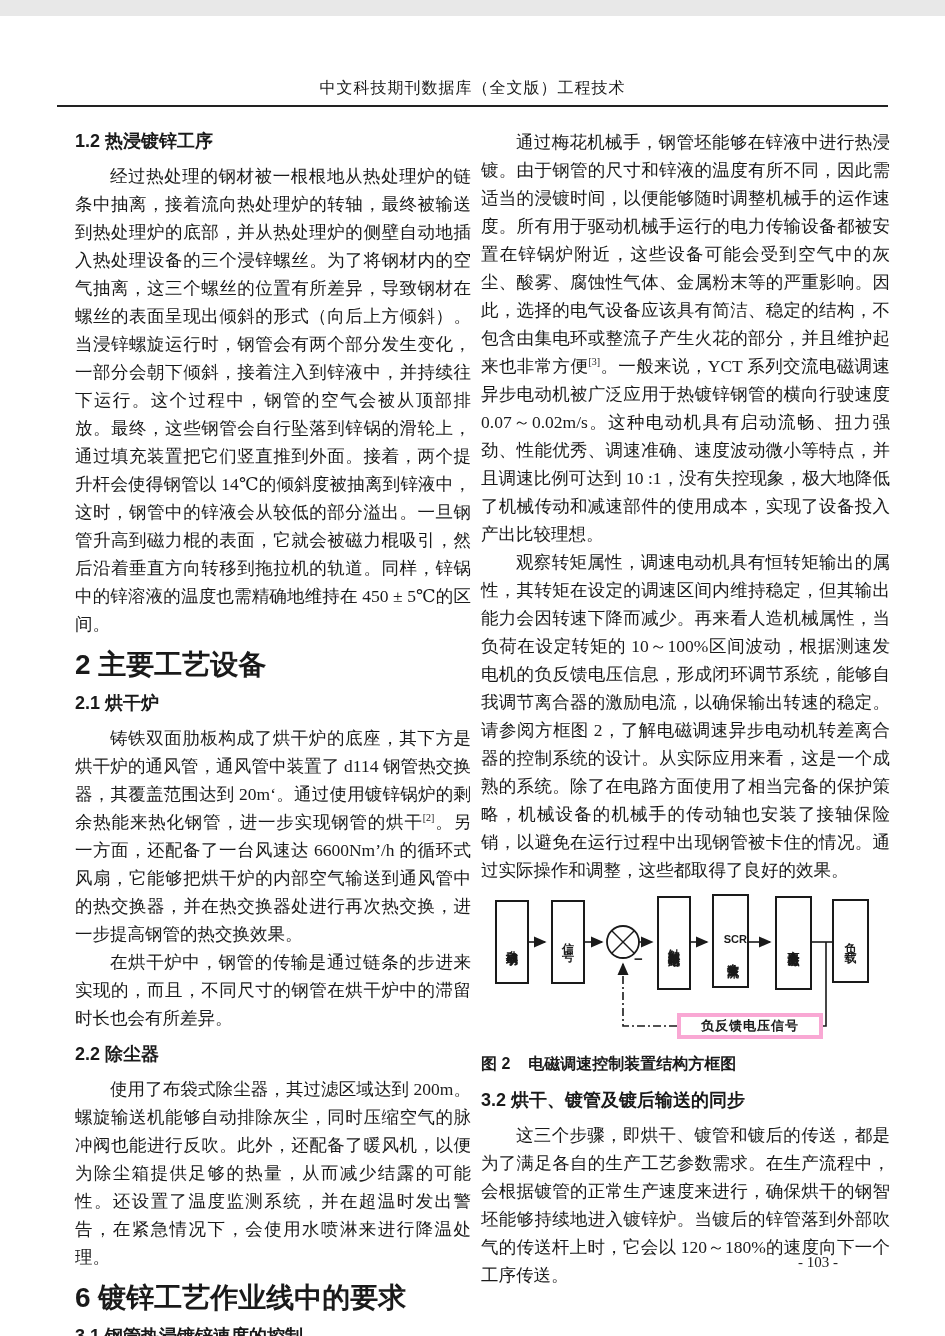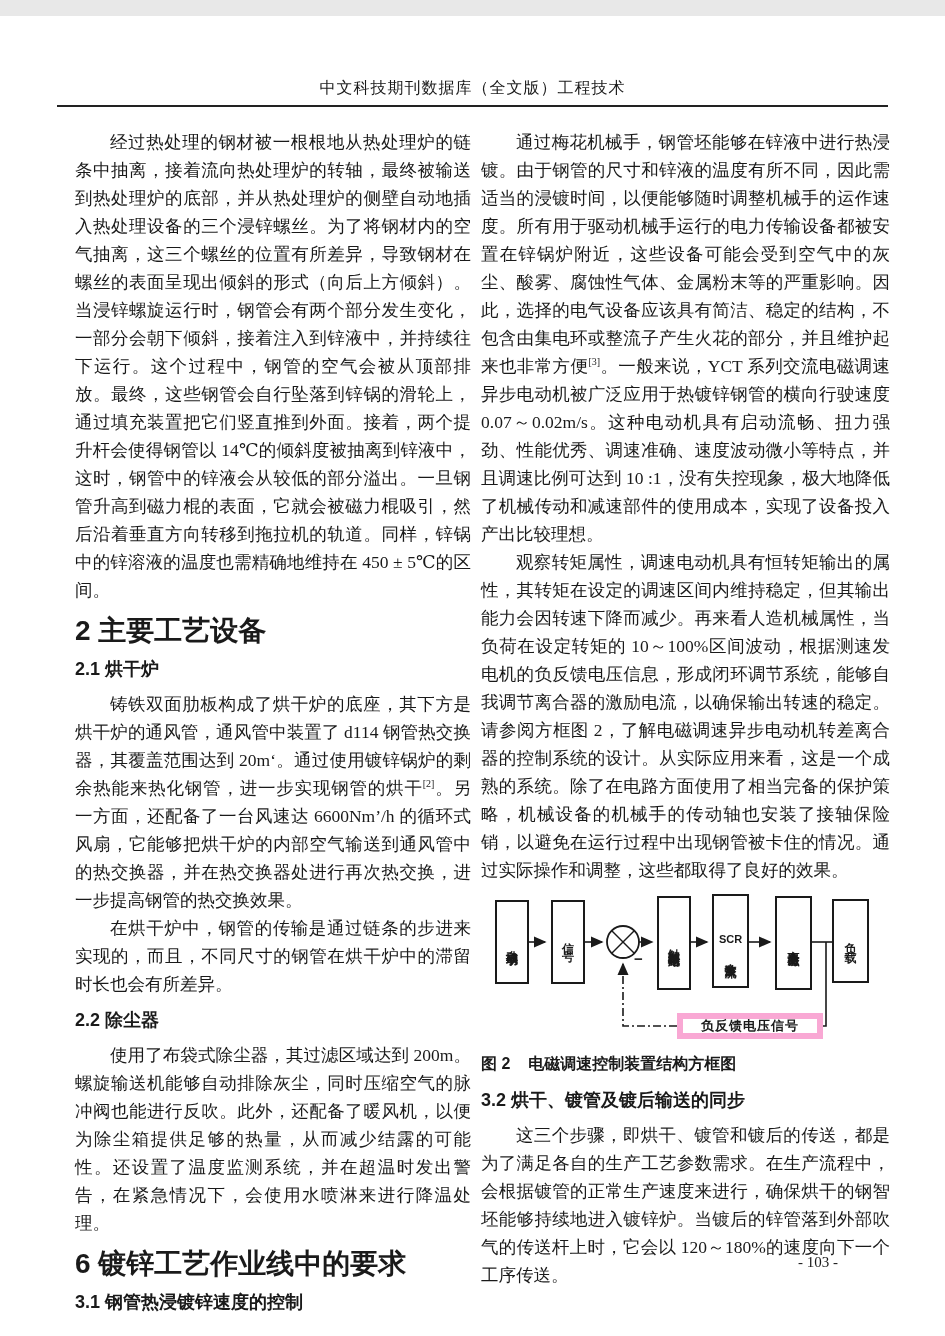--- a/index.html
+++ b/index.html
@@ -23,40 +23,41 @@
   .figure{position:relative;width:409px;height:158px;margin:8px 0 0 0;
         font-family:"Liberation Sans","DejaVu Sans",sans-serif;}
   .figure svg{position:absolute;left:0;top:0;z-index:0;}
   .fbox{position:absolute;z-index:1;background:#fff;border:2px solid #1a1a1a;
         display:flex;align-items:center;justify-content:center;
         font-size:12px;font-weight:bold;box-sizing:border-box;}
   .vtext{writing-mode:vertical-rl;text-orientation:upright;letter-spacing:1px;}
   .vtext.loose{letter-spacing:9px;}
   .scrbox{flex-direction:column;}
   .scrbox .scr{font-size:11px;letter-spacing:0;}
-  .feedback{position:absolute;z-index:1;background:#fff;border:6px solid #f9a8d4;
+  .feedback{position:absolute;z-index:1;background:#fff;border:4px solid #f9a8d4;
         display:flex;align-items:center;justify-content:center;
         font-size:13px;font-weight:bold;letter-spacing:1px;box-sizing:border-box;}
   .minus{position:absolute;z-index:2;font-size:15px;font-weight:bold;line-height:10px;}
   .fig-caption{margin:10px 0 4px 0;text-indent:0 !important;
         font-family:"Liberation Sans","DejaVu Sans",sans-serif;
         font-size:16px;font-weight:bold;}
   .fig-caption .gap{display:inline-block;width:18px;}
   .pagenum{position:absolute;top:1238px;right:107px;
         font-family:"Liberation Serif","DejaVu Serif",serif;font-size:15px;}
 </style>
 </head>
 <body>
 
 <div class="page">
 
   <div class="journal-header">中文科技期刊数据库（全文版）工程技术</div>
   <div class="header-rule"></div>
 
   <div class="col col-left">
+    <h3 class="sub first">1.2 热浸镀锌工序</h3>
     <p>经过热处理的钢材被一根根地从热处理炉的链条中抽离，接着流向热处理炉的转轴，最终被输送到热处理炉的底部，并从热处理炉的侧壁自动地插入热处理设备的三个浸锌螺丝。为了将钢材内的空气抽离，这三个螺丝的位置有所差异，导致钢材在螺丝的表面呈现出倾斜的形式（向后上方倾斜）。当浸锌螺旋运行时，钢管会有两个部分发生变化，一部分会朝下倾斜，接着注入到锌液中，并持续往下运行。这个过程中，钢管的空气会被从顶部排放。最终，这些钢管会自行坠落到锌锅的滑轮上，通过填充装置把它们竖直推到外面。接着，两个提升杆会使得钢管以 14℃的倾斜度被抽离到锌液中，这时，钢管中的锌液会从较低的部分溢出。一旦钢管升高到磁力棍的表面，它就会被磁力棍吸引，然后沿着垂直方向转移到拖拉机的轨道。同样，锌锅中的锌溶液的温度也需精确地维持在 450 ± 5℃的区间。</p>
 
     <h2 class="sec">2 主要工艺设备</h2>
     <h3 class="sub">2.1 烘干炉</h3>
     <p><span>铸铁双面肋板构成了烘干炉的底座，其下方是烘干炉的通风管，通风管中装置了 d114 钢管热交换器，其覆盖范围达到 20m‘。通过使用镀锌锅炉的剩余热能来热化钢管，进一步实现钢管的烘干</span><sup>[2]</sup><span>。另一方面，还配备了一台风速达 6600Nm’/h 的循环式风扇，它能够把烘干炉的内部空气输送到通风管中的热交换器，并在热交换器处进行再次热交换，进一步提高钢管的热交换效果。</span></p>
     <p>在烘干炉中，钢管的传输是通过链条的步进来实现的，而且，不同尺寸的钢管在烘干炉中的滞留时长也会有所差异。</p>
 
     <h3 class="sub">2.2 除尘器</h3>
     <p>使用了布袋式除尘器，其过滤区域达到 200m。螺旋输送机能够自动排除灰尘，同时压缩空气的脉冲阀也能进行反吹。此外，还配备了暖风机，以便为除尘箱提供足够的热量，从而减少结露的可能性。还设置了温度监测系统，并在超温时发出警告，在紧急情况下，会使用水喷淋来进行降温处理。</p>
 
@@ -91,21 +92,21 @@
       <div class="fbox" style="left:14px;top:8px;width:34px;height:84px;">
         <span class="vtext">自动或手动</span>
       </div>
       <div class="fbox" style="left:70px;top:8px;width:34px;height:84px;">
         <span class="vtext loose">信号</span>
       </div>
       <span class="minus" style="left:153px;top:62px;">−</span>
       <div class="fbox" style="left:176px;top:4px;width:34px;height:94px;">
         <span class="vtext">触发移相电路</span>
       </div>
-      <div class="fbox scrbox" style="left:231px;top:2px;width:37px;height:94px;">
+      <div class="fbox scrbox" style="left:231px;top:2px;width:37px;height:94px;align-items:flex-end;">
         <span class="scr">SCR</span>
         <span class="vtext">全波整流</span>
       </div>
       <div class="fbox" style="left:294px;top:4px;width:37px;height:94px;">
         <span class="vtext">离合器激磁</span>
       </div>
       <div class="fbox" style="left:351px;top:7px;width:37px;height:84px;">
         <span class="vtext loose">负载</span>
       </div>
       <div class="feedback" style="left:196px;top:121px;width:146px;height:26px;">

